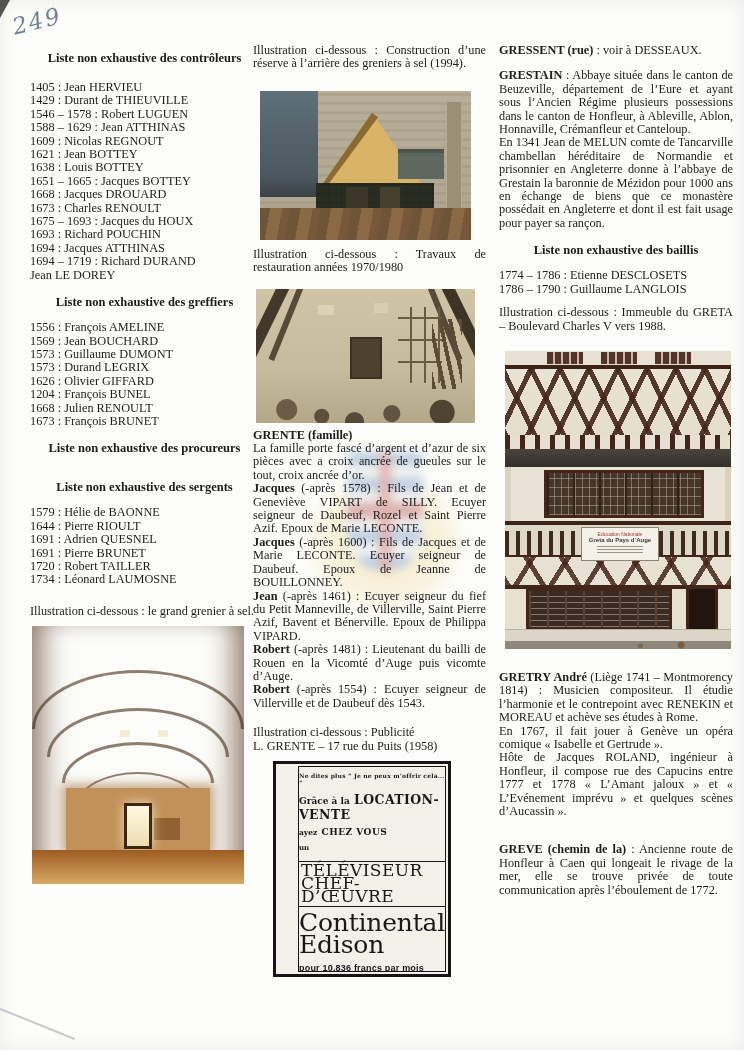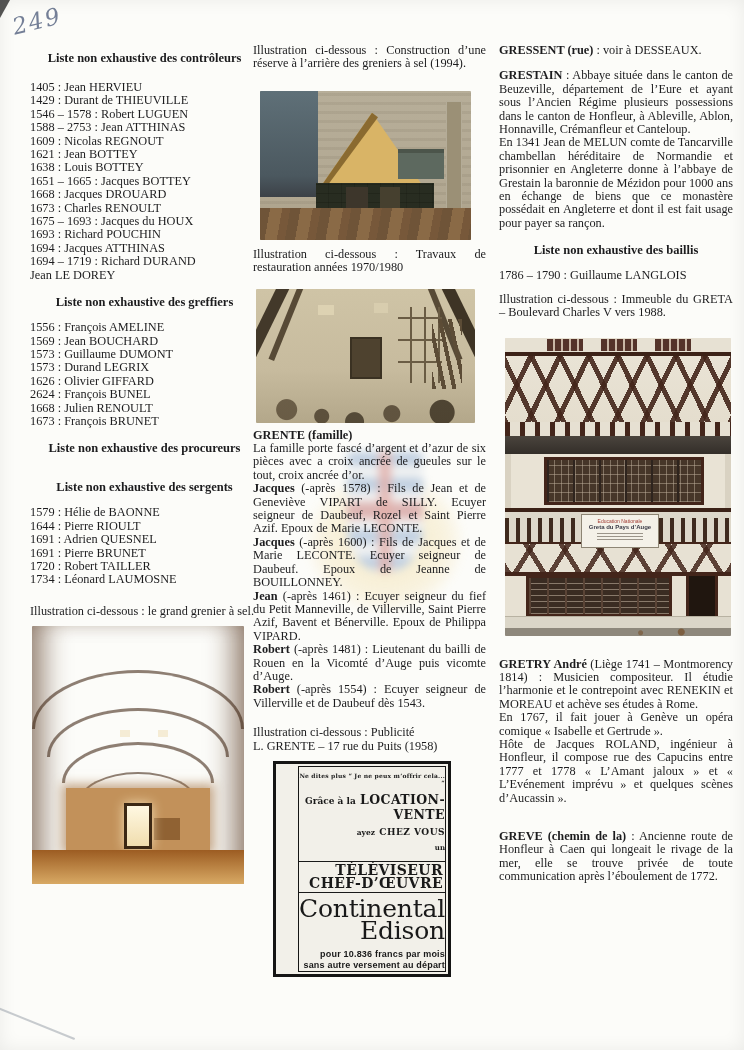--- a/index.html
+++ b/index.html
@@ -155,29 +155,29 @@
     border-radius:6px 6px 46% 46% / 6px 6px 38% 38%;
     background:
       linear-gradient(90deg, transparent 0 42%, rgba(190,72,64,.85) 42% 58%, transparent 58%),
       linear-gradient(0deg, transparent 0 44%, rgba(190,72,64,.85) 44% 58%, transparent 58%),
       repeating-linear-gradient(180deg,#6f93c0 0 13px,#e3e6ea 13px 26px);}
   .grente-block{position:relative;z-index:1;}
 
   
   .ad{margin:8px 0 0 20px;width:178px;height:216px;border:3px solid #151515;background:#f2f0e9;
     box-sizing:border-box;padding:2px;}
-  .ad-inner{border:1px solid #151515;height:100%;box-sizing:border-box;text-align:right;
+  .ad-inner{border:1px solid #151515;height:100%;box-sizing:border-box;text-align:left;
     font-family:"DejaVu Serif",serif;color:#191919;overflow:hidden;margin-left:20px;}
   .ad-tag{font-size:6px;line-height:7px;font-weight:bold;margin-top:5px;letter-spacing:.2px;}
   .ad-row1{margin-top:7px;font-weight:bold;}
   .ad-row1 .sm{font-size:9px;} .ad-row1 .lg{font-size:12.5px;letter-spacing:.4px;}
   .ad-row2{margin-top:2px;font-weight:bold;}
   .ad-row2 .sm{font-size:7.5px;} .ad-row2 .md{font-size:9px;letter-spacing:.5px;}
   .ad-un{font-size:7px;font-weight:bold;margin-top:2px;}
-  .ad-tv{font-size:14px;font-weight:bold;letter-spacing:.4px;margin-top:6px;
+  .ad-tv{font-size:17px;font-weight:normal;letter-spacing:.4px;margin-top:6px;
     border-top:1px solid #1a1a1a;border-bottom:1px solid #1a1a1a;display:inline-block;padding:2px 2px;}
   .ad-brand{font-size:25px;line-height:22px;font-weight:normal;margin-top:5px;letter-spacing:-.2px;}
   .ad-price{font-size:9px;line-height:11px;font-weight:bold;margin-top:7px;letter-spacing:.2px;
     font-family:"Liberation Sans",sans-serif;} .gap6{height:6px;} .gap8{height:8px;} .gap10{height:10px;}
   .gap12{height:12px;} .gap14{height:14px;} .gap16{height:16px;} .gap18{height:18px;}
   .gap20{height:20px;} .gap22{height:22px;} .gap25{height:25px;}
 </style>
 </head>
 <body>
 
@@ -187,21 +187,21 @@
   <div class="handwriting">249</div>
 
   <div class="col col-left">
     <div class="gap8"></div>
     <h3 class="listhead">Liste non exhaustive des contrôleurs</h3>
     <div class="gap16"></div>
     <div class="namelist">
         <div class="nameline">1405 : Jean HERVIEU</div>
         <div class="nameline">1429 : Durant de THIEUVILLE</div>
         <div class="nameline">1546 – 1578 : Robert LUGUEN</div>
-        <div class="nameline">1588 – 2753 : Jean ATTHINAS</div>
+        <div class="nameline">1588 – 1629 : Jean ATTHINAS</div>
         <div class="nameline">1609 : Nicolas REGNOUT</div>
         <div class="nameline">1621 : Jean BOTTEY</div>
         <div class="nameline">1638 : Louis BOTTEY</div>
         <div class="nameline">1651 – 1665 : Jacques BOTTEY</div>
         <div class="nameline">1668 : Jacques DROUARD</div>
         <div class="nameline">1673 : Charles RENOULT</div>
         <div class="nameline">1675 – 1693 : Jacques du HOUX</div>
         <div class="nameline">1693 : Richard POUCHIN</div>
         <div class="nameline">1694 : Jacques ATTHINAS</div>
         <div class="nameline">1694 – 1719 : Richard DURAND</div>
@@ -209,21 +209,21 @@
       </div>
     <div class="gap14"></div>
     <h3 class="listhead">Liste non exhaustive des greffiers</h3>
     <div class="gap12"></div>
     <div class="namelist">
         <div class="nameline">1556 : François AMELINE</div>
         <div class="nameline">1569 : Jean BOUCHARD</div>
         <div class="nameline">1573 : Guillaume DUMONT</div>
         <div class="nameline">1573 : Durand LEGRIX</div>
         <div class="nameline">1626 : Olivier GIFFARD</div>
-        <div class="nameline">2624 : François BUNEL</div>
+        <div class="nameline">1204 : François BUNEL</div>
         <div class="nameline">1668 : Julien RENOULT</div>
         <div class="nameline">1673 : François BRUNET</div>
       </div>
     <div class="gap14"></div>
     <h3 class="listhead">Liste non exhaustive des procureurs</h3>
     <div class="gap12"></div>
     <div class="gap14"></div>
     <h3 class="listhead">Liste non exhaustive des sergents</h3>
     <div class="gap12"></div>
     <div class="namelist">
@@ -326,20 +326,21 @@
 
   <div class="col col-right">
     <p><b class="term">GRESSENT (rue)</b><span> : voir à DESSEAUX.</span></p>
     <div class="gap13 gap12"></div>
     <p><b class="term">GRESTAIN</b><span> : Abbaye située dans le canton de Beuzeville, département de l’Eure et ayant sous l’Ancien Régime plusieurs possessions dans le canton de Honfleur, à Ableville, Ablon, Honnaville, Crémanfleur et Canteloup.</span></p>
     <p>En 1341 Jean de MELUN comte de Tancarville chambellan héréditaire de Normandie et prisonnier en Angleterre donne à l’abbaye de Grestain la baronnie de Mézidon pour 1000 ans en échange de biens que ce monastère possédait en Angleterre et dont il est fait usage pour payer sa rançon.</p>
     <div class="gap14"></div>
     <h3 class="listhead">Liste non exhaustive des baillis</h3>
     <div class="gap12"></div>
     <div class="namelist">
+        <div class="nameline">1774 – 1786 : Etienne DESCLOSETS</div>
         <div class="nameline">1786 – 1790 : Guillaume LANGLOIS</div>
       </div>
     <div class="gap10"></div>
     <p class="caption">Illustration ci-dessous :  Immeuble du GRETA – Boulevard Charles V  vers 1988.</p>
     <div class="gap18"></div>
     <div class="photo photo-greta">
       <div class="g-toprow">
         <div class="g-smallwin g-sw1"></div>
         <div class="g-smallwin g-sw2"></div>
         <div class="g-smallwin g-sw3"></div>

